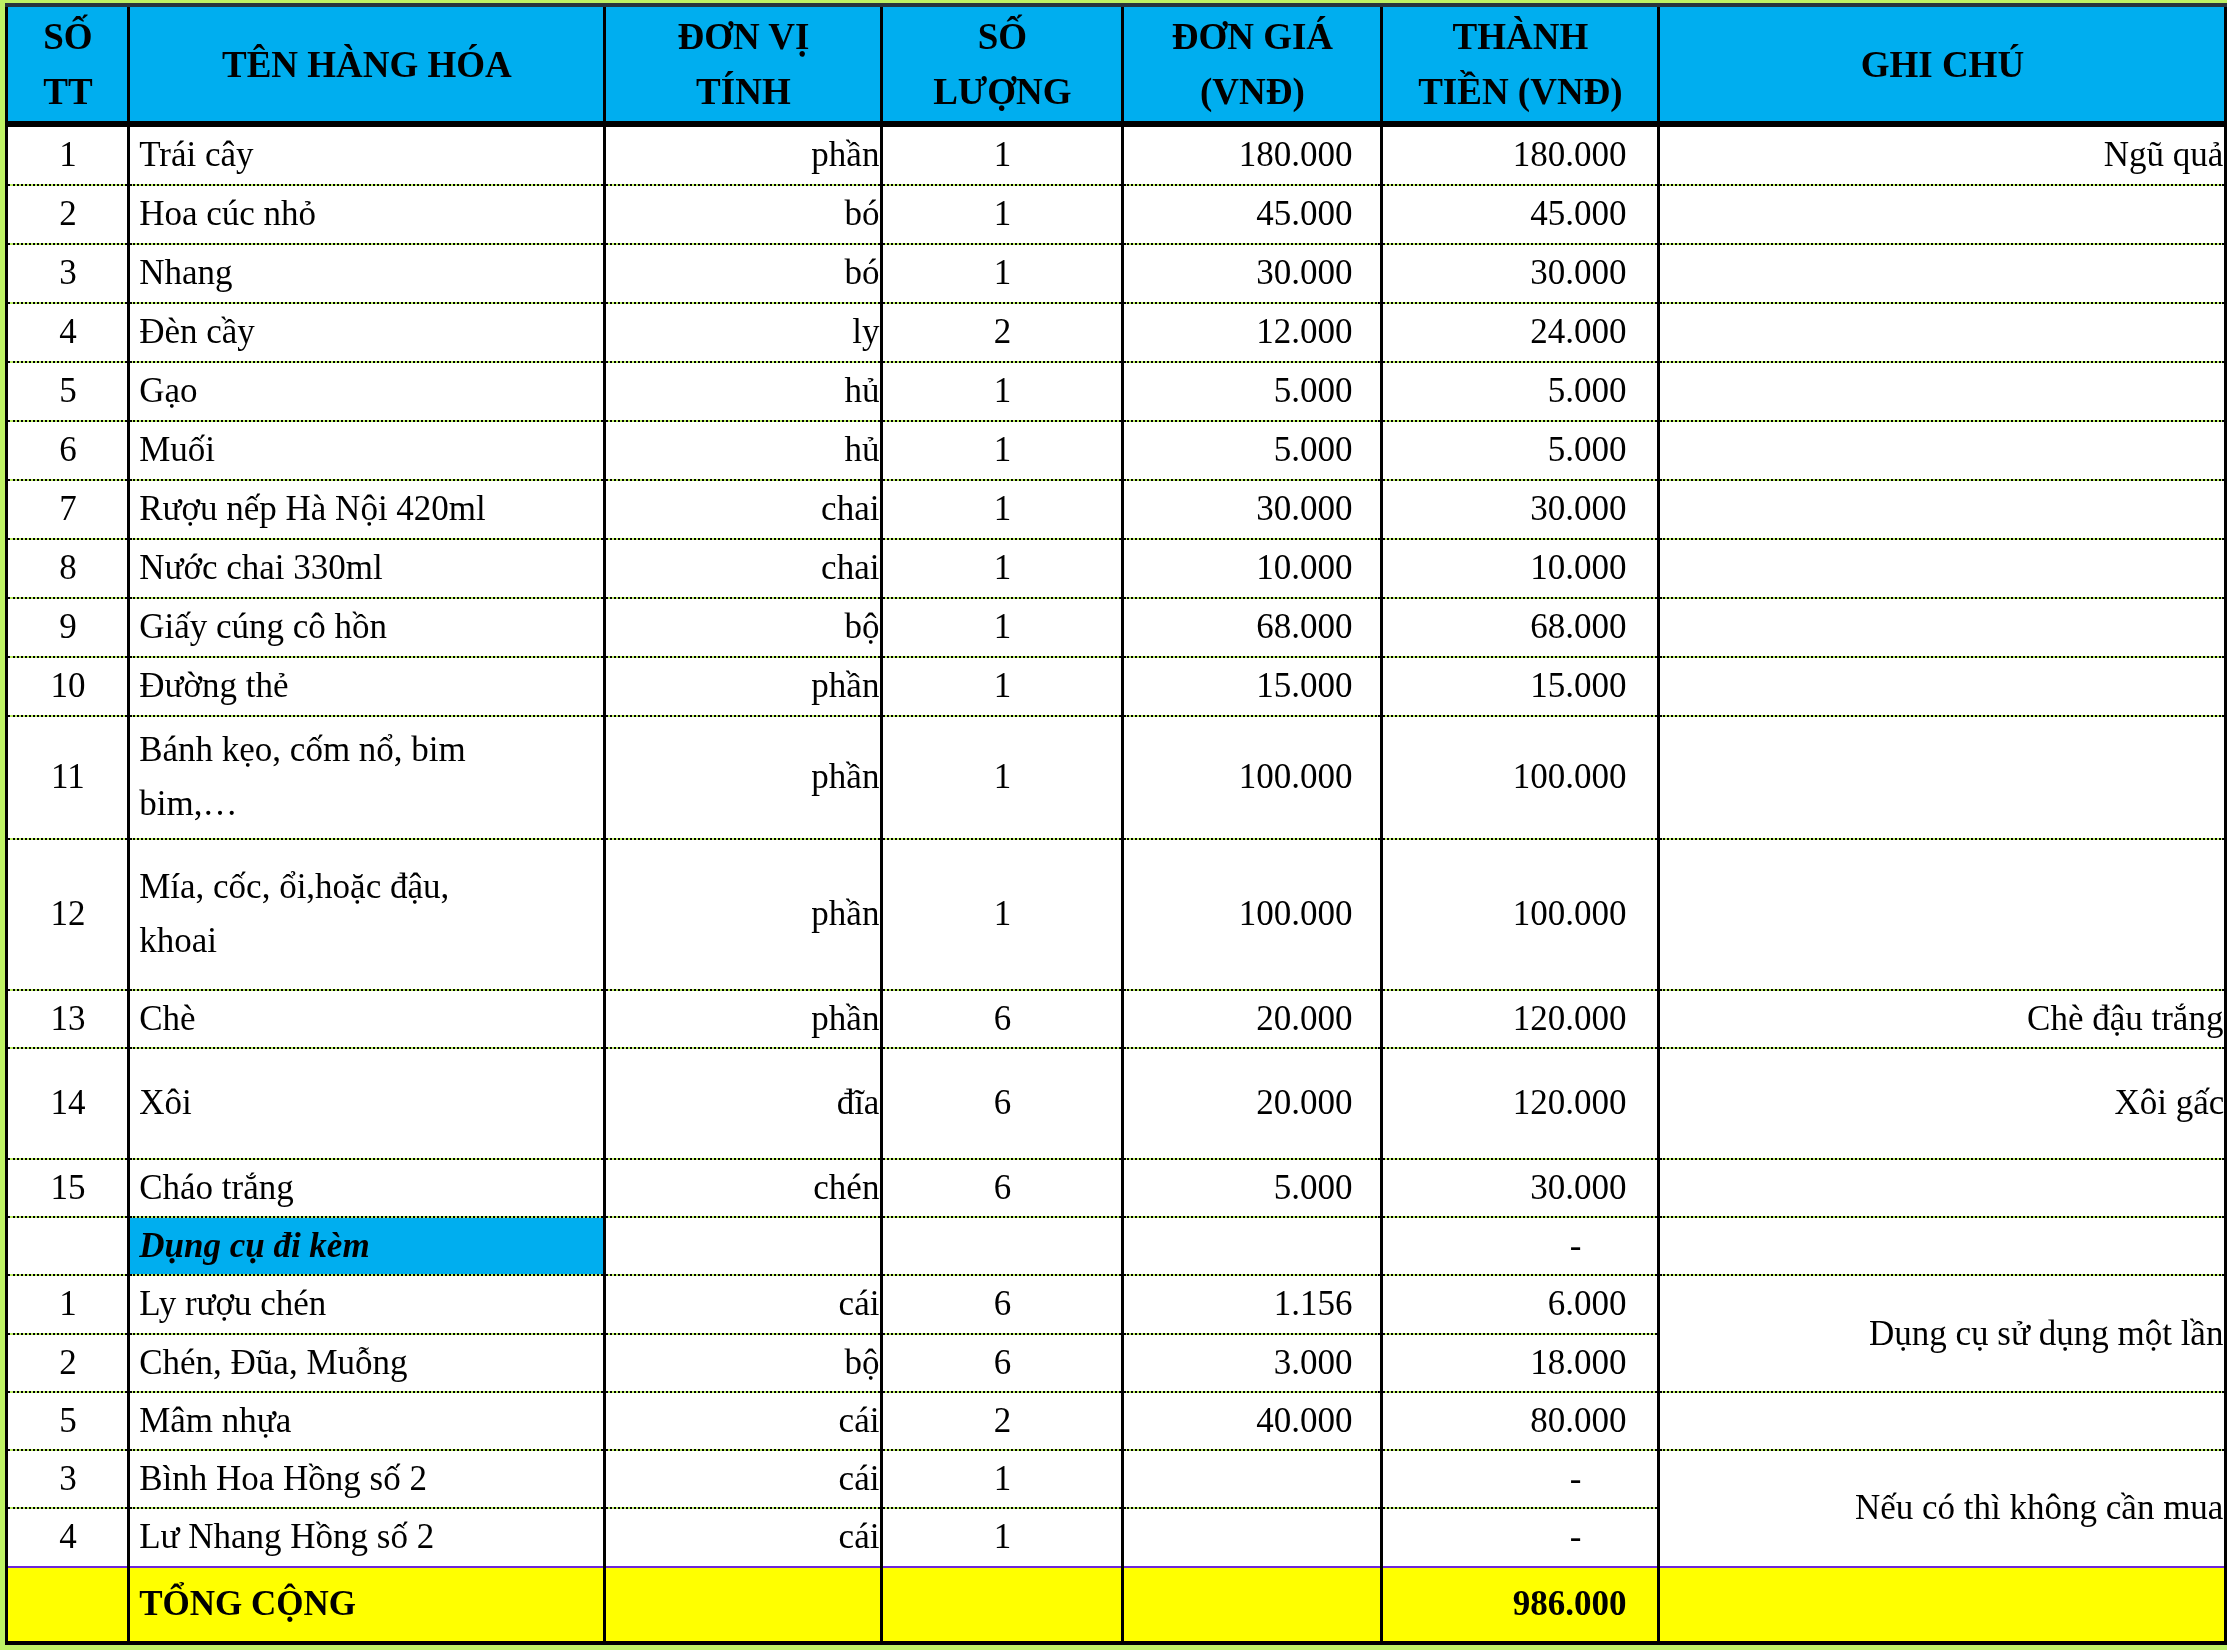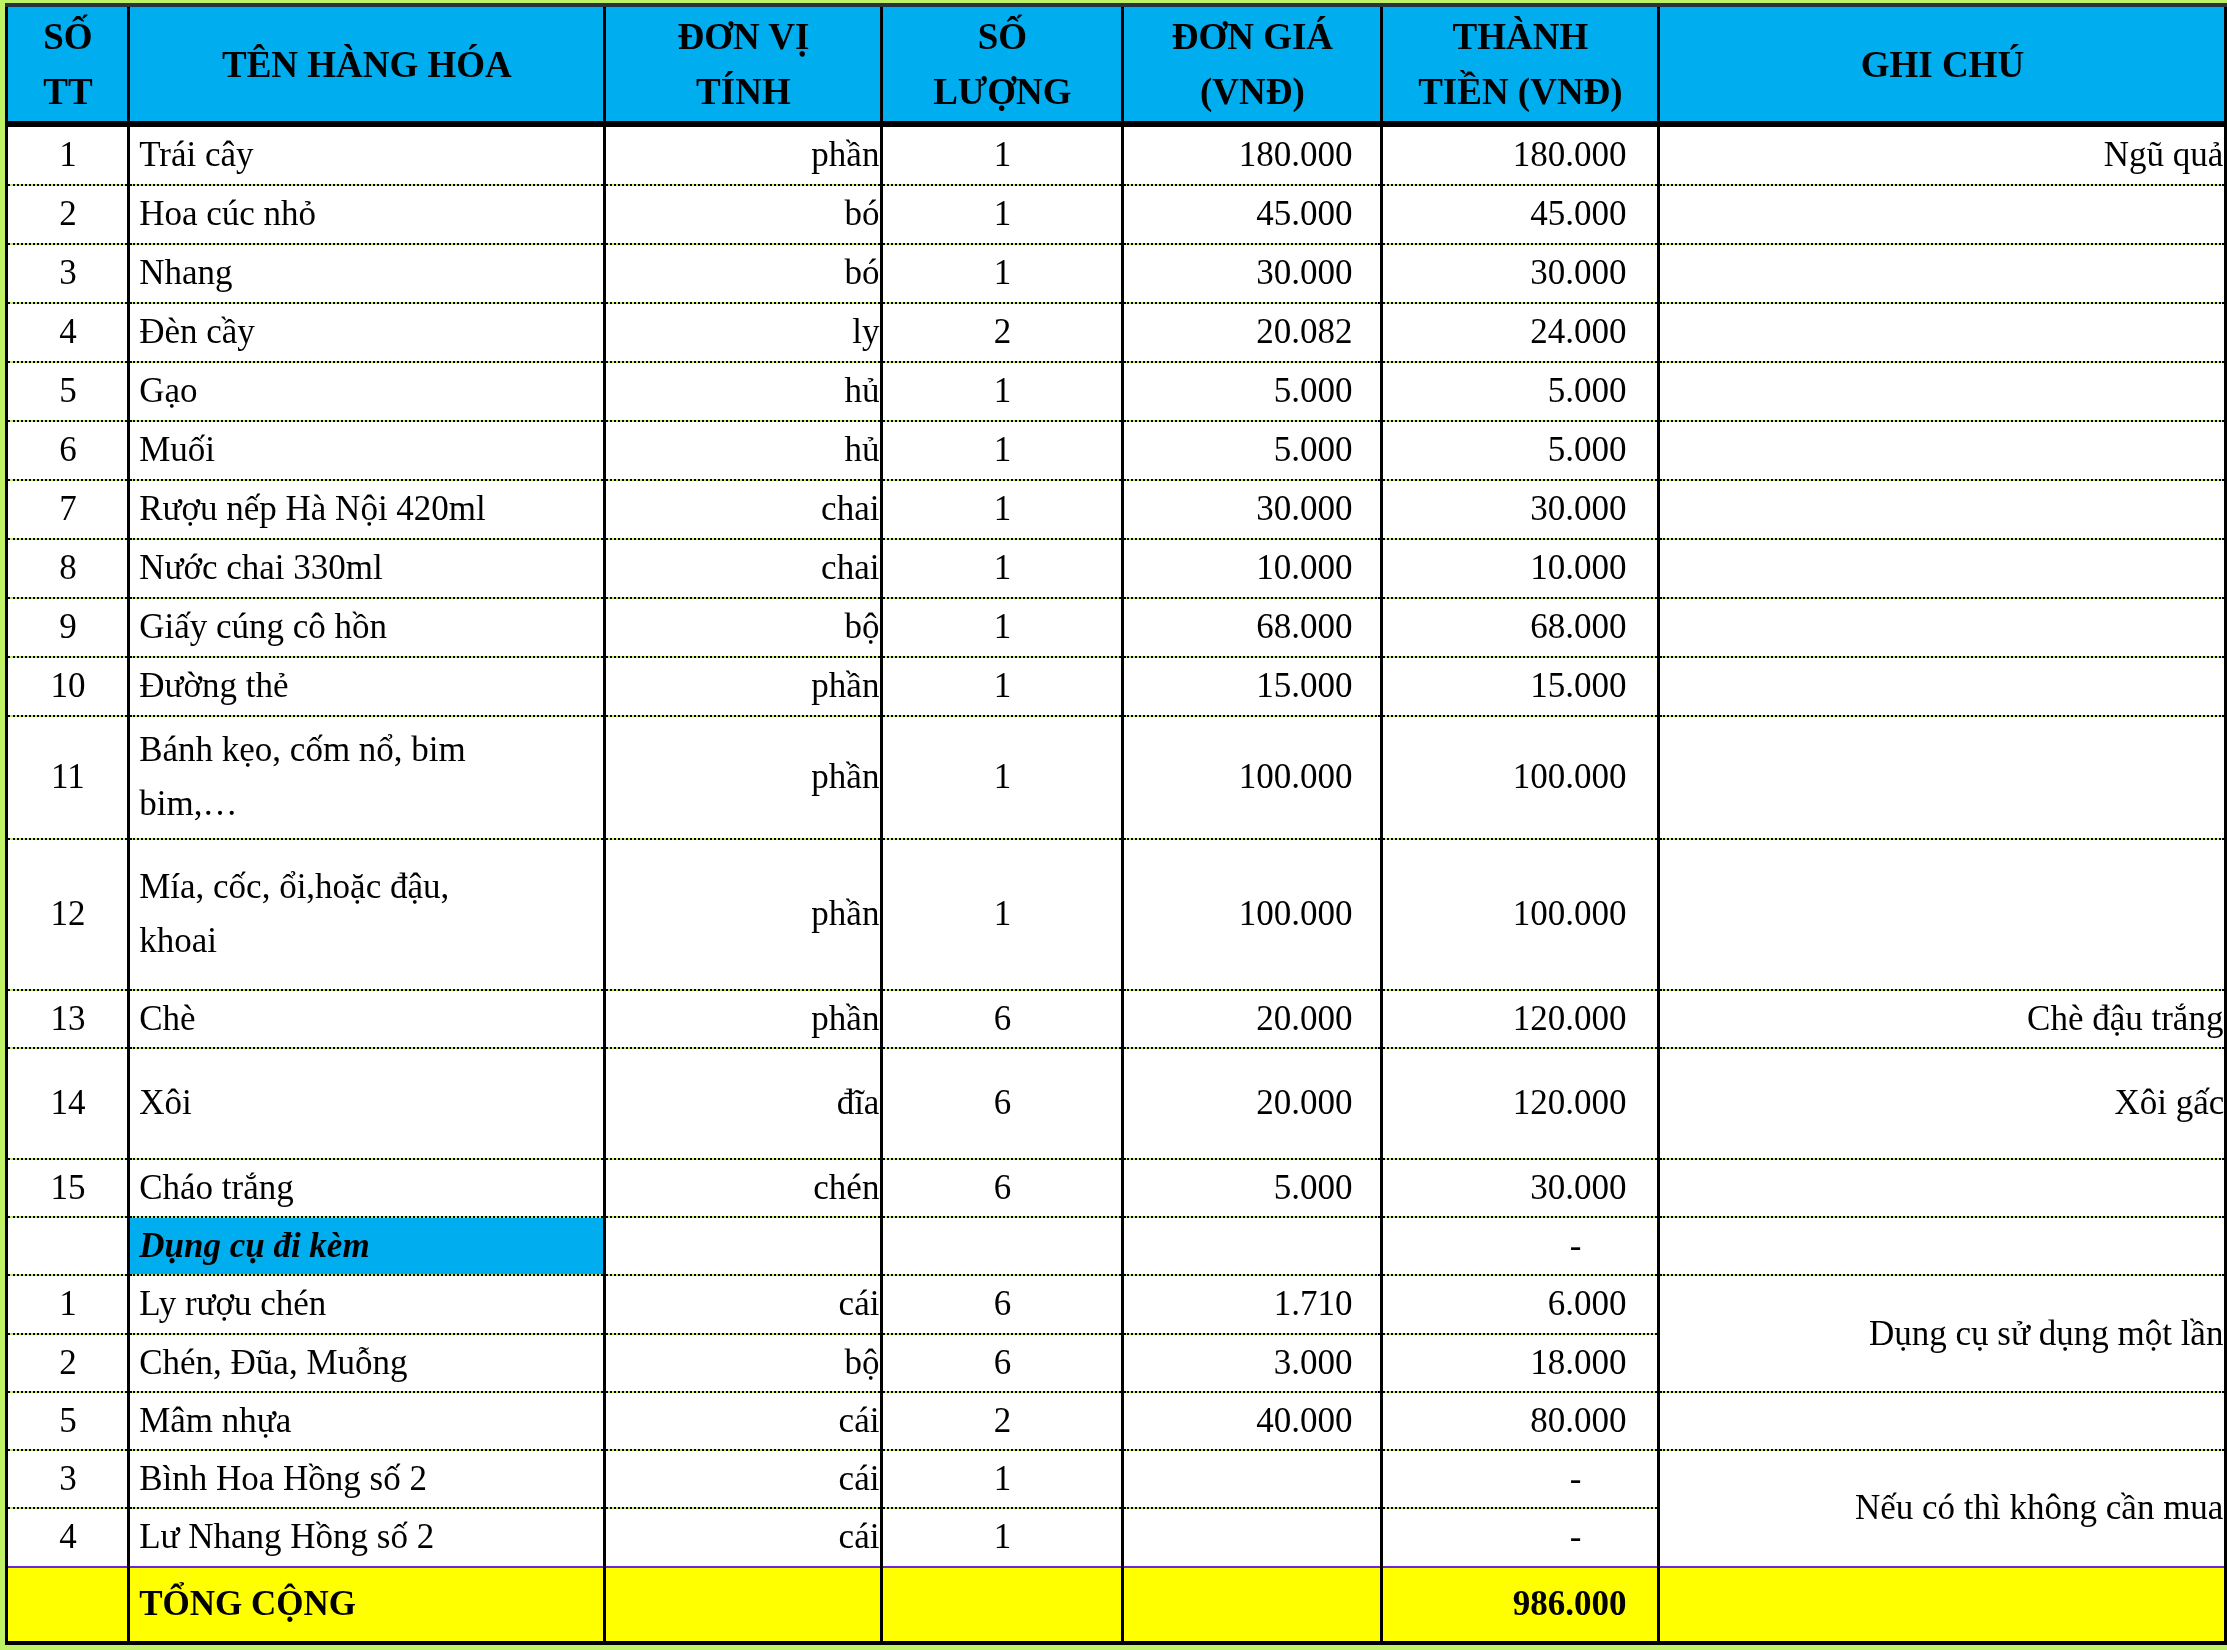--- a/index.html
+++ b/index.html
@@ -124,21 +124,21 @@
           <td class="c-qty">1</td>
           <td class="c-price">30.000</td>
           <td class="c-total">30.000</td>
           <td class="c-note"></td>
         </tr>
         <tr style="height: 59px;">
           <td class="c-stt">4</td>
           <td class="c-name">Đèn cầy</td>
           <td class="c-unit">ly</td>
           <td class="c-qty">2</td>
-          <td class="c-price">20.082</td>
+          <td class="c-price">12.000</td>
           <td class="c-total">24.000</td>
           <td class="c-note"></td>
         </tr>
         <tr style="height: 59px;">
           <td class="c-stt">5</td>
           <td class="c-name">Gạo</td>
           <td class="c-unit">hủ</td>
           <td class="c-qty">1</td>
           <td class="c-price">5.000</td>
           <td class="c-total">5.000</td>
@@ -243,21 +243,21 @@
           <td class="c-qty"></td>
           <td class="c-price"></td>
           <td class="c-total m-dash">-</td>
           <td class="c-note"></td>
         </tr>
         <tr style="height: 58px;">
           <td class="c-stt">1</td>
           <td class="c-name">Ly rượu chén</td>
           <td class="c-unit">cái</td>
           <td class="c-qty">6</td>
-          <td class="c-price">1.710</td>
+          <td class="c-price">1.156</td>
           <td class="c-total">6.000</td>
           <td class="c-note" rowspan="2">Dụng cụ sử dụng một lần</td>
         </tr>
         <tr style="height: 57px;">
           <td class="c-stt">2</td>
           <td class="c-name">Chén, Đũa, Muỗng</td>
           <td class="c-unit">bộ</td>
           <td class="c-qty">6</td>
           <td class="c-price">3.000</td>
           <td class="c-total">18.000</td>

